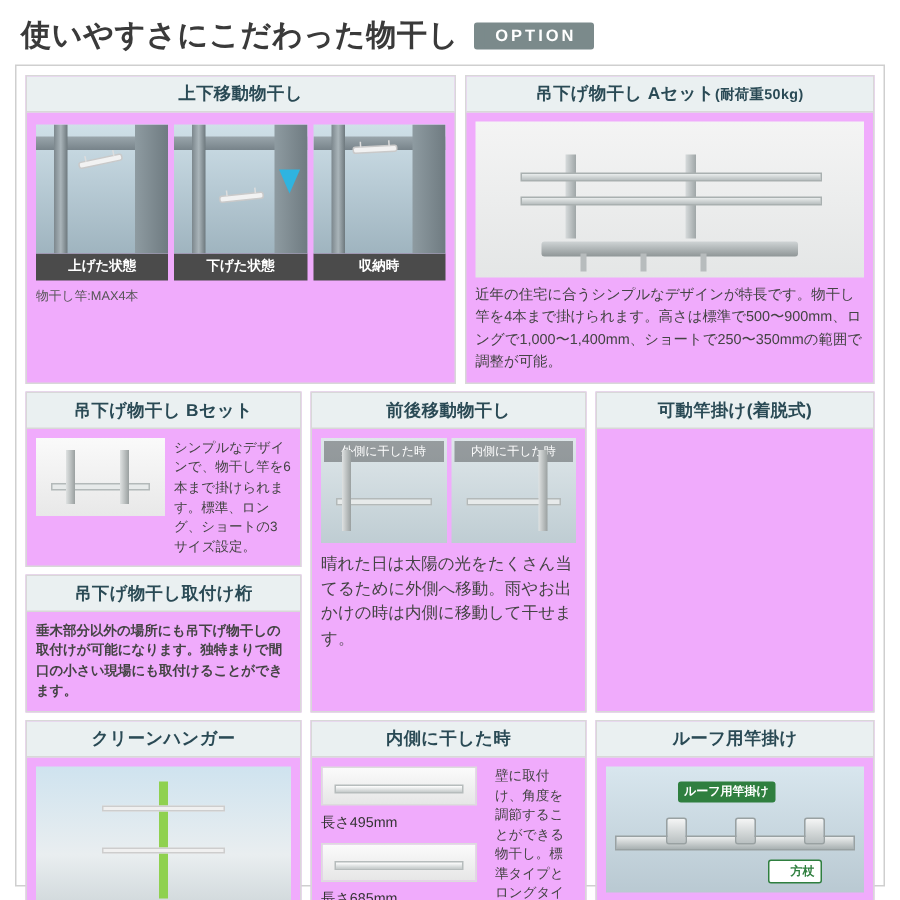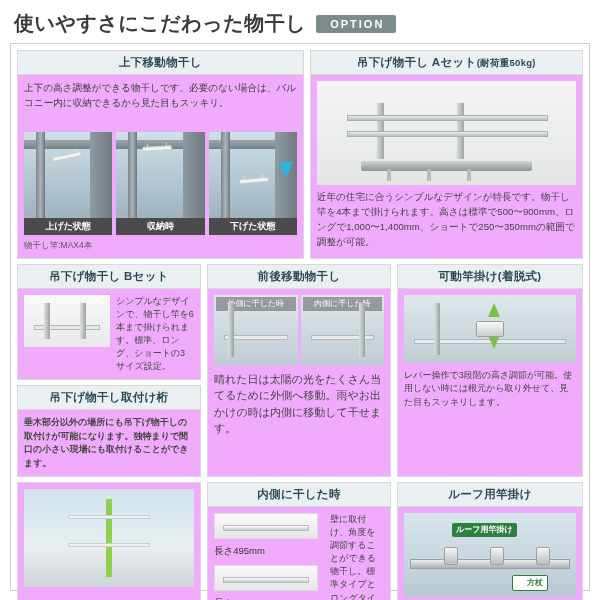--- a/index.html
+++ b/index.html
@@ -87,21 +87,21 @@
     color: #444;
     flex: 1;
   }
 
   
   .top-left { width: 295px; }
   .top-right { width: 281px; }
 
   .desc { font-size: 9.6px; line-height: 1.55; color: #3d3d3d; }
 
-  .photo-row { display: flex; gap: 4px; margin-top: 21px; }
+  .photo-row { display: flex; gap: 4px; margin-top: 2px; }
   .photo-cell { flex: 1; display: flex; flex-direction: column; }
   .photo {
     position: relative;
     height: 86px;
     background: linear-gradient(180deg,#cfe0e8 0%, #b9ccd6 45%, #9fb4bf 100%);
     overflow: hidden;
   }
   .photo .wall {
     position: absolute; right: 0; top: 0; bottom: 0; width: 22px;
     background: linear-gradient(90deg,#8e9ba1,#6f7b81);
@@ -264,49 +264,48 @@
     <div class="option-badge">OPTION</div>
   </div>
 
   <div class="frame">
 
     <div class="row">
 
       <div class="panel top-left">
         <div class="panel-title">上下移動物干し</div>
         <div class="panel-body">
-          <div class="desc">上下の高さ調整ができる物干しです。必要のない場合は、バルコニー内に収納できるから見た目もスッキリ。</div>
           <div class="photo-row">
             <div class="photo-cell">
               <div class="photo">
                 <div class="beam"></div>
                 <div class="post"></div>
                 <div class="wall"></div>
                 <div class="hanger h-up"></div>
               </div>
               <div class="photo-cap">上げた状態</div>
             </div>
             <div class="photo-cell">
               <div class="photo">
                 <div class="beam"></div>
                 <div class="post"></div>
                 <div class="wall"></div>
-                <div class="hanger h-stow"></div>
-              </div>
-              <div class="photo-cap">収納時</div>
+                <div class="hanger h-down"></div>
+                <div class="arrow-down small"></div>
+              </div>
+              <div class="photo-cap">下げた状態</div>
             </div>
             <div class="photo-cell">
               <div class="photo">
                 <div class="beam"></div>
                 <div class="post"></div>
                 <div class="wall"></div>
-                <div class="hanger h-down"></div>
-                <div class="arrow-down small"></div>
-              </div>
-              <div class="photo-cap">下げた状態</div>
+                <div class="hanger h-stow"></div>
+              </div>
+              <div class="photo-cap">収納時</div>
             </div>
           </div>
           <div class="note-small">物干し竿:MAX4本</div>
         </div>
       </div>
 
       <div class="panel top-right">
         <div class="panel-title">
           <span>吊下げ物干し Aセット</span><span class="sub">(耐荷重50kg)</span>
         </div>
@@ -367,38 +366,29 @@
               </div>
             </div>
             <div style="font-size:11px; line-height:1.5; margin-top:6px;">晴れた日は太陽の光をたくさん当てるために外側へ移動。雨やお出かけの時は内側に移動して干せます。</div>
           </div>
         </div>
       </div>
 
       <div class="mid-col wide">
         <div class="panel" style="flex:1">
           <div class="panel-title">可動竿掛け(着脱式)</div>
-          <div class="panel-body">
-            <div class="img-strip" style="height:68px;">
-              <div class="strip-rail" style="top:44px"></div>
-              <div class="strip-pole" style="left:30px"></div>
-              <div class="green-arrow" style="left:84px; top:8px;"></div>
-              <div class="green-arrow down" style="left:84px; top:40px;"></div>
-              <div style="position:absolute;left:72px;top:26px;width:28px;height:16px;background:linear-gradient(180deg,#fafafa,#c8cecf);border:1px solid #9aa0a0;border-radius:2px;"></div>
-            </div>
-            <div style="font-size:9px; line-height:1.5; margin-top:6px;">レバー操作で3段階の高さ調節が可能。使用しない時には根元から取り外せて、見た目もスッキリします。</div>
-          </div>
         </div>
       </div>
     </div>
 
     <div class="row">
 
       <div class="bot-col bc1">
         <div class="panel" style="flex:1">
+          <div class="panel-title">クリーンハンガー</div>
           <div class="panel-body">
             <div class="hanger-photo">
               <div class="pole"></div>
               <div class="bar" style="top:26px"></div>
               <div class="bar" style="top:54px"></div>
             </div>
 
           </div>
         </div>
       </div>

